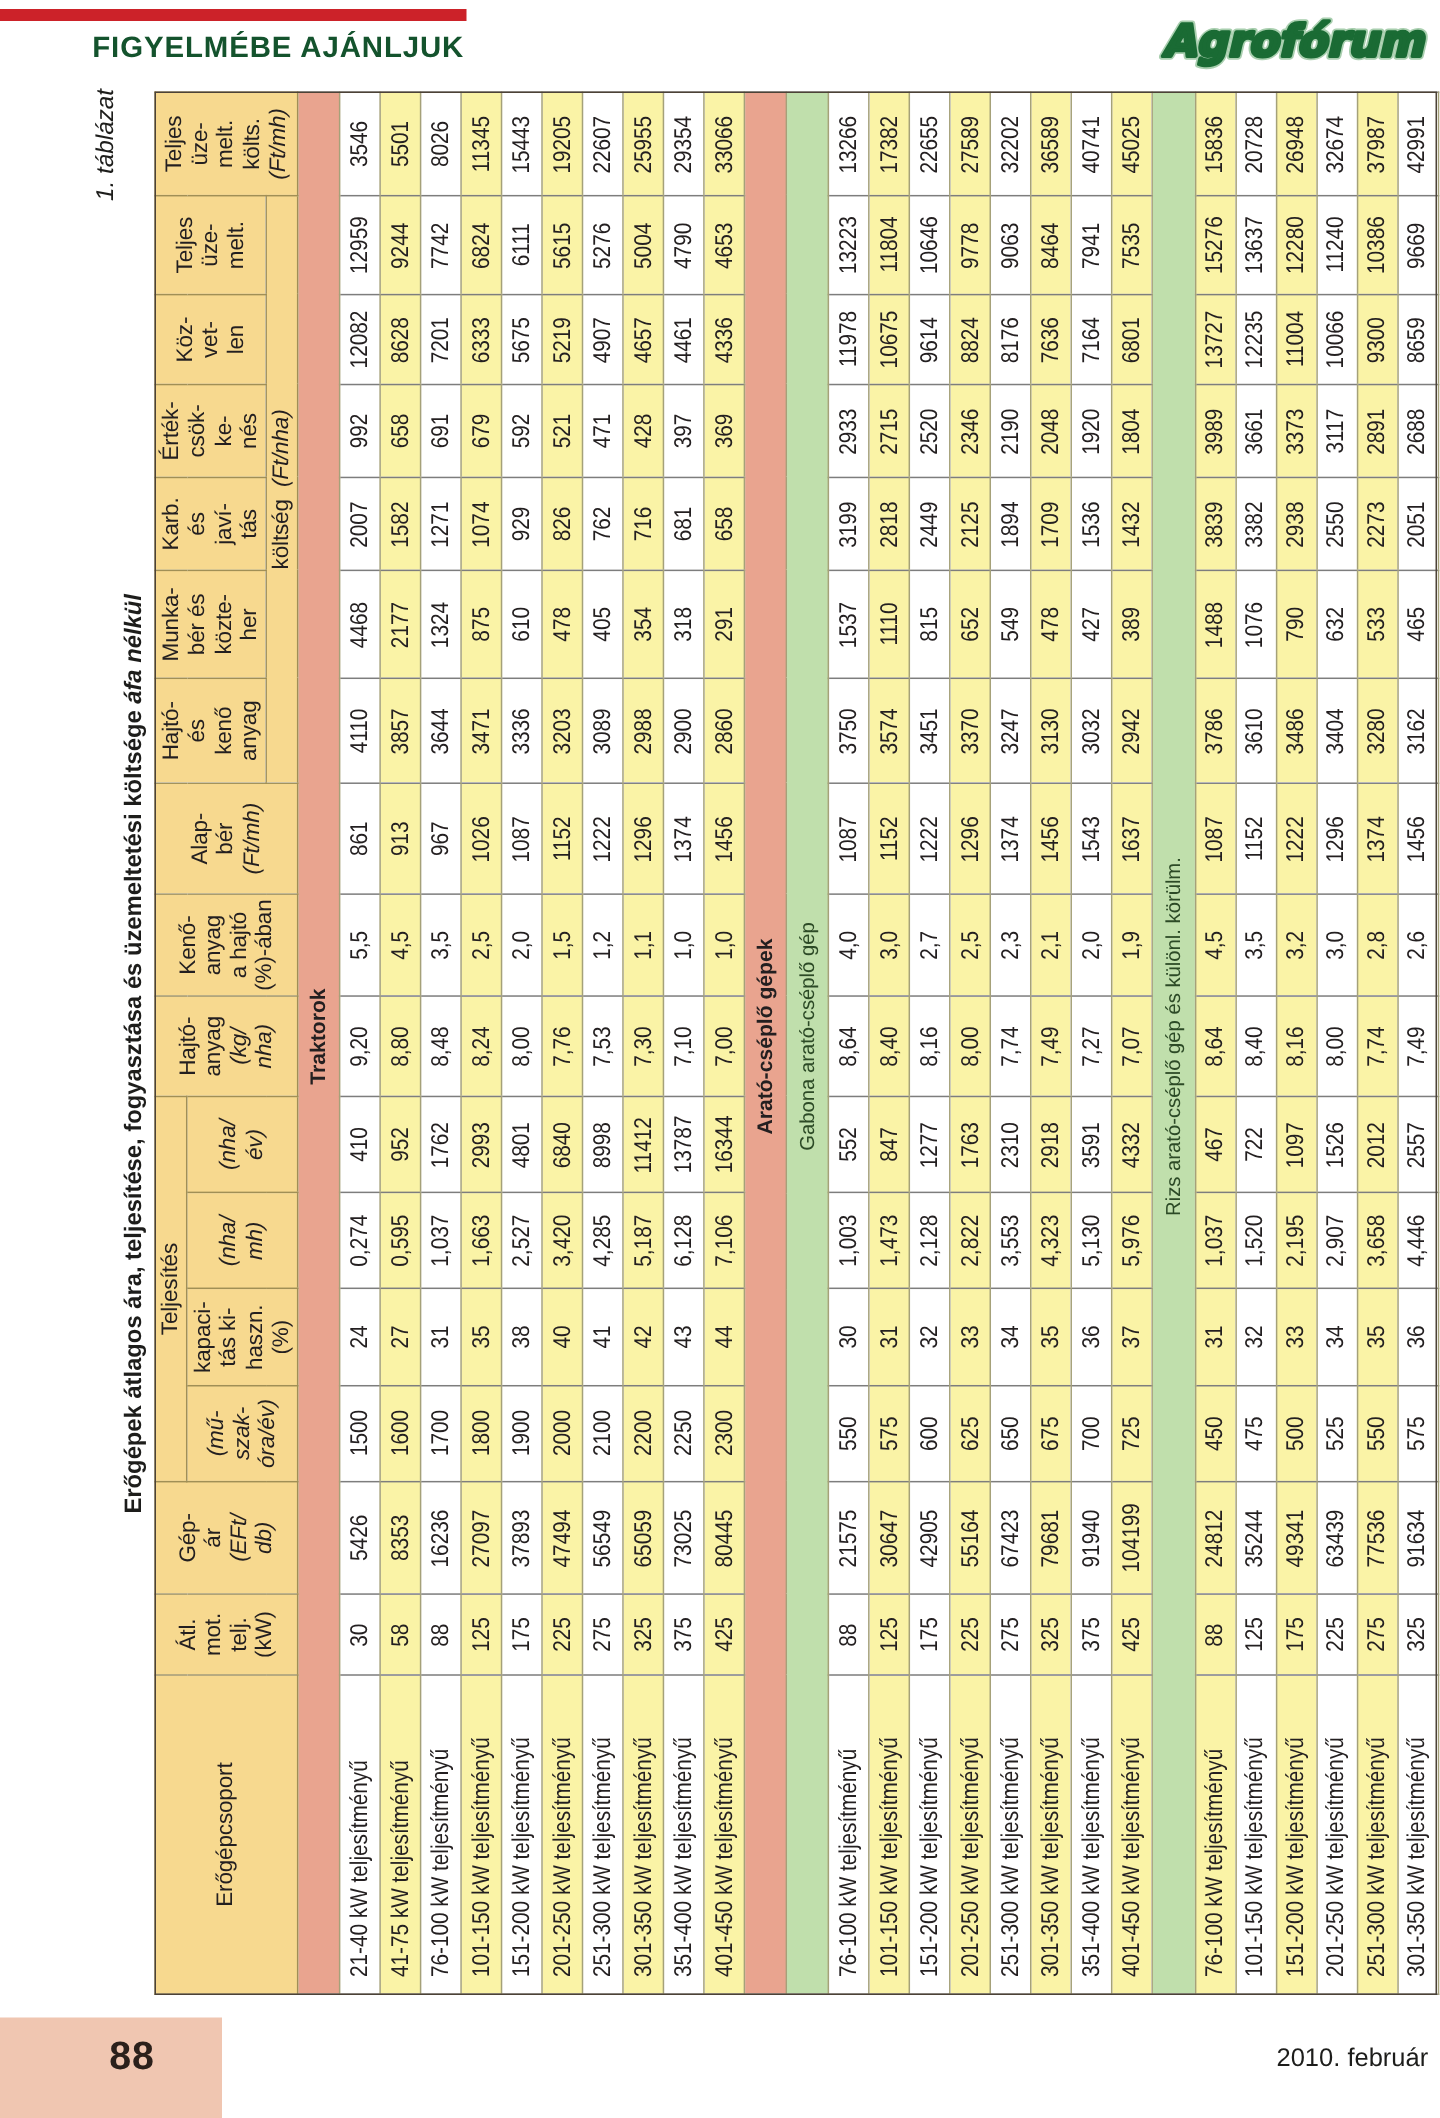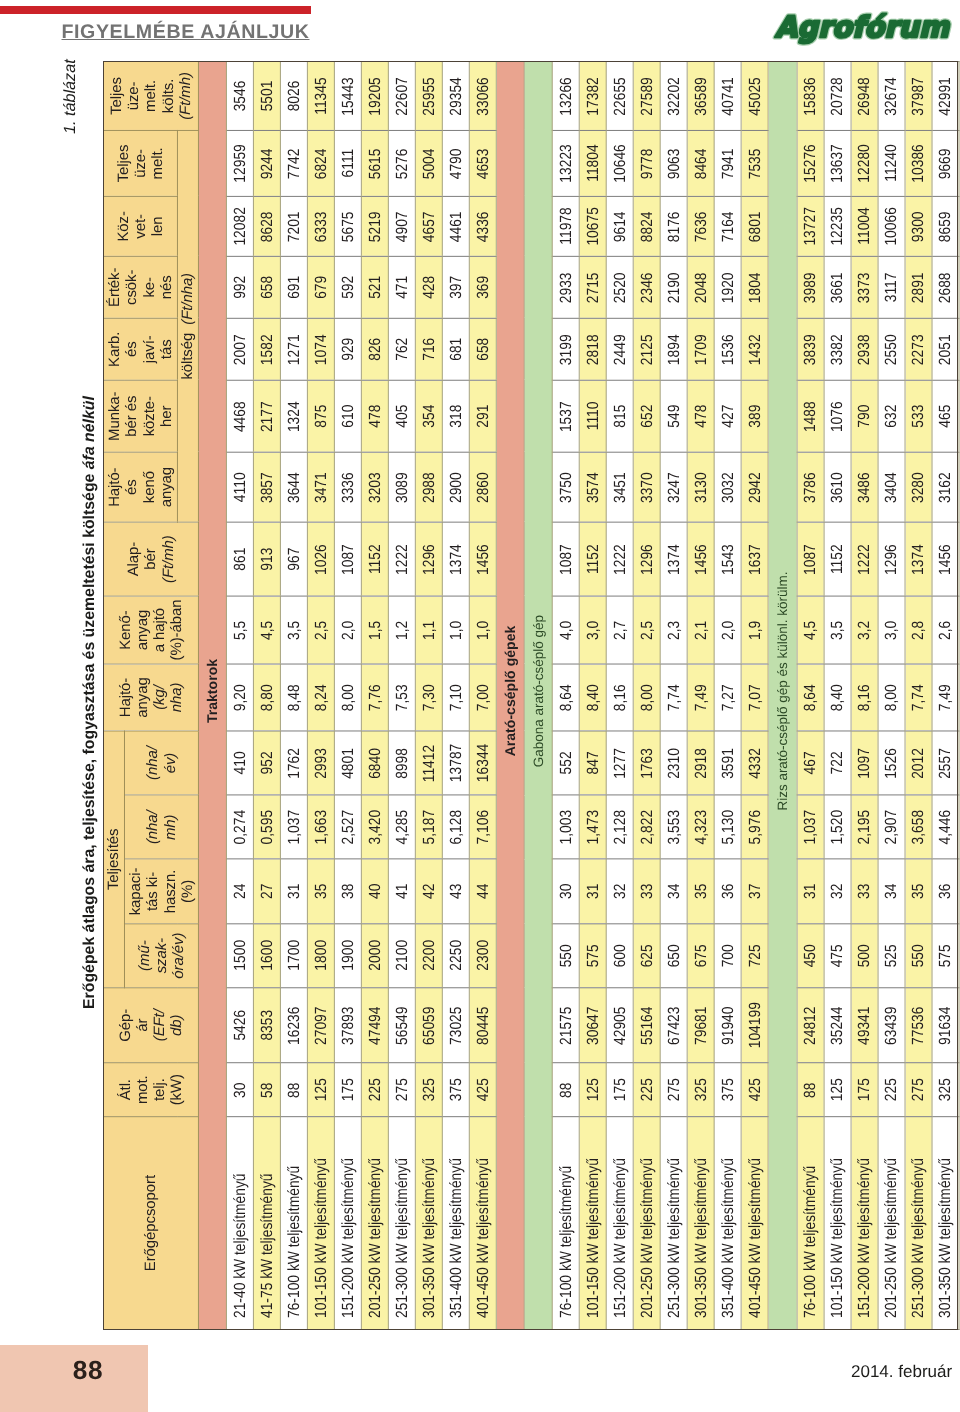--- a/index.html
+++ b/index.html
@@ -5,21 +5,21 @@
 <style>
   html,body{margin:0;padding:0;}
   body{width:960px;height:1412px;background:#ffffff;overflow:hidden;position:relative;
        font-family:"Liberation Sans",sans-serif;color:#231f20;
        -webkit-font-smoothing:antialiased;text-rendering:geometricPrecision;
        transform:translateZ(0);}
 
   
   .red-bar{position:absolute;left:0;top:5.5px;width:311px;height:8px;background:#cc2229;}
   .section-title{position:absolute;left:61.5px;top:22.5px;font-size:19.6px;font-weight:bold;
-       letter-spacing:0.6px;color:#737373;line-height:1;white-space:nowrap;text-decoration:underline;}
+       letter-spacing:0.6px;color:#14532d;line-height:1;white-space:nowrap;}
 
   
   .brand{position:absolute;left:774px;top:0px;width:200px;height:48px;}
   .brand svg{display:block;overflow:visible;}
   text.lg{font-family:"DejaVu Sans",sans-serif;font-size:29px;font-weight:bold;}
   text.lg-out{fill:none;stroke:#a9cfaf;stroke-width:5.0px;stroke-linejoin:round;}
   text.lg-fill{fill:#1a6b34;stroke:#1a6b34;stroke-width:2.6px;stroke-linejoin:round;}
 
   
   .page-box{position:absolute;left:0;top:1345px;width:148px;height:67px;background:#f0c6b1;}
@@ -583,13 +583,13 @@
             <td class="dnum"><span class="cx">42991</span></td>
           </tr>
         </tbody>
     </table>
   </div>
 </div>
 <div class="outer"></div>
 
 <div class="page-box"></div>
 <div class="page-num">88</div>
-<div class="issue-date">2014. február</div>
+<div class="issue-date">2010. február</div>
 
 </body></html>

